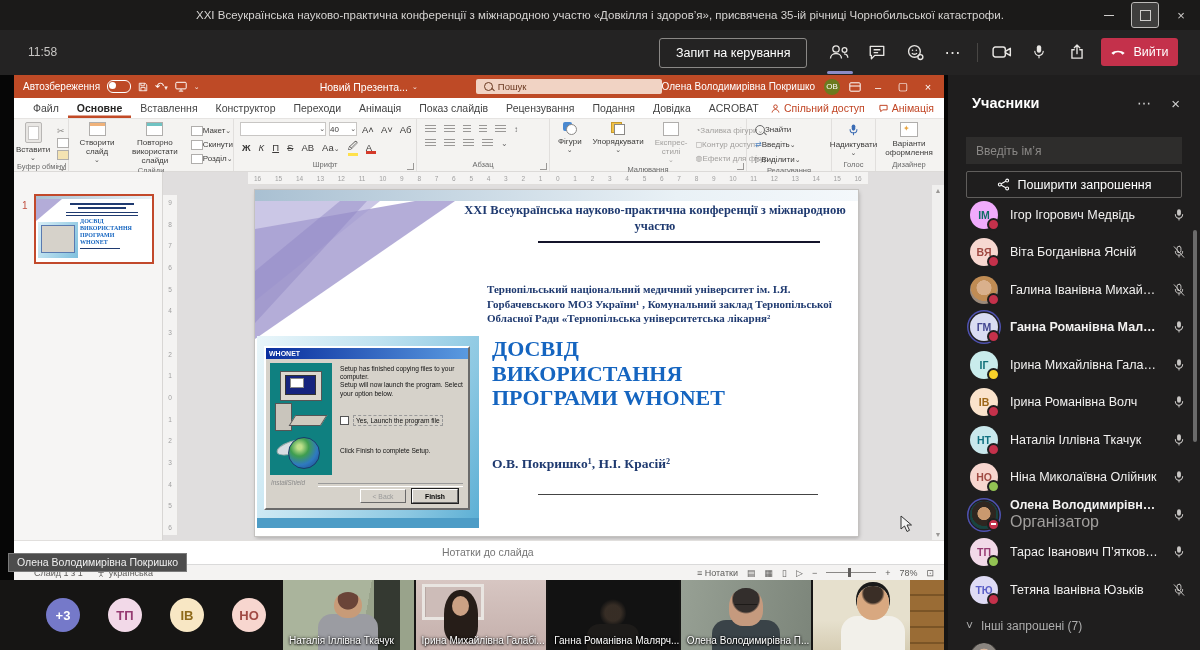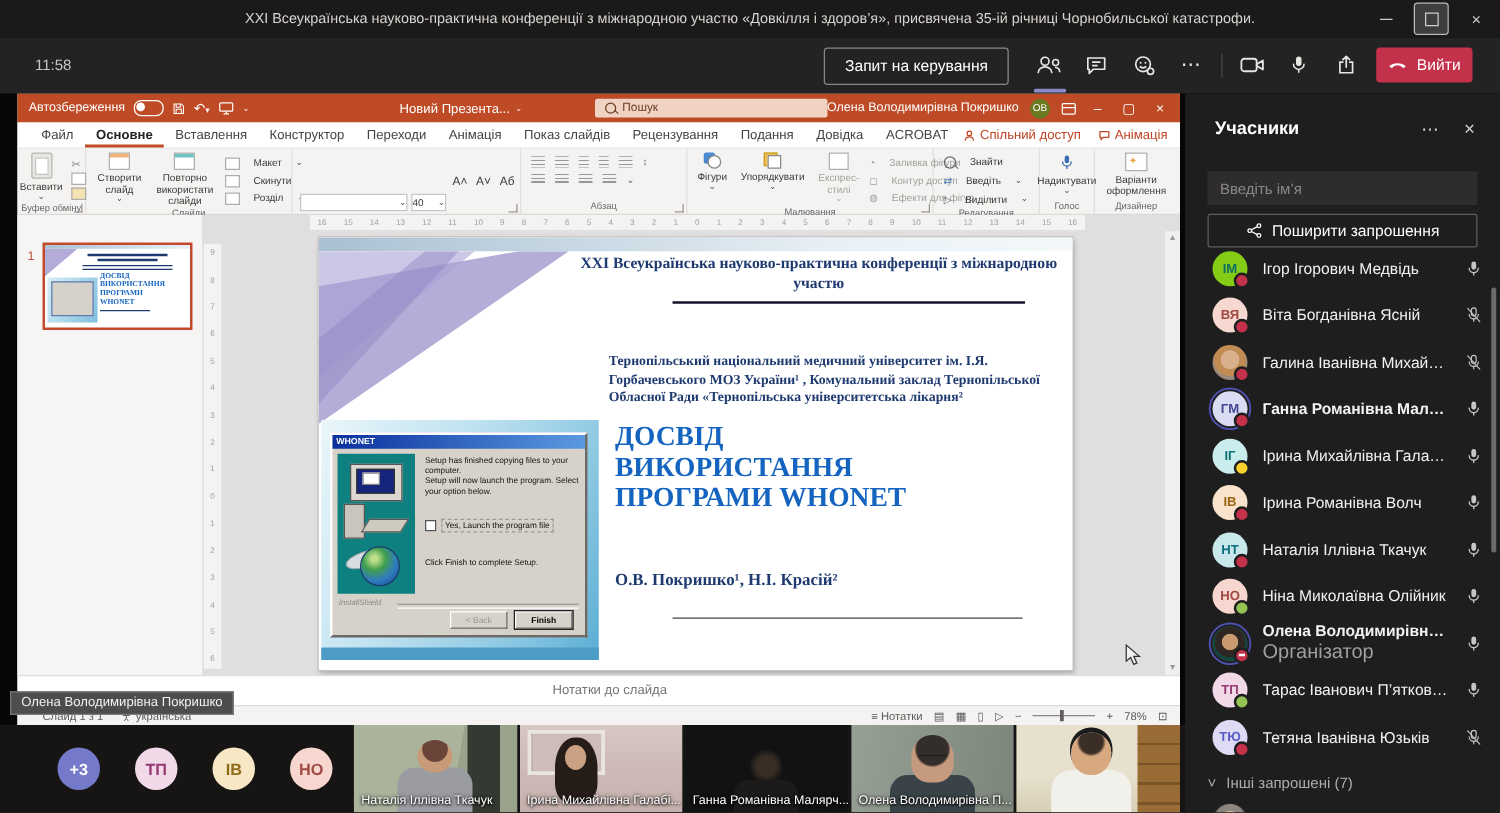--- a/index.html
+++ b/index.html
@@ -46,29 +46,29 @@
   .tab.active{font-weight:bold;color:#252423;box-shadow:inset 0 -2.5px 0 #c24a26;}
   .tabs-right{margin-left:auto;display:flex;align-items:center;gap:14px;padding-right:10px;}
   .tr-item{color:#c14524;font-size:10.5px;display:flex;align-items:center;gap:4px;white-space:nowrap;}
   
   .ppt-ribbon{position:absolute;left:0;top:44px;width:930px;height:53px;background:#f4f3f1;display:flex;border-bottom:1px solid #dcdad8;box-sizing:border-box;}
   .rgroup{display:flex;flex-direction:column;border-right:1px solid #e1dfdd;box-sizing:border-box;position:relative;}
   .rbody{flex:1;display:flex;align-items:flex-start;padding-top:3px;}
   .rlabel{height:11px;font-size:7.5px;color:#696969;text-align:center;line-height:10px;position:relative;}
   .bigbtn{display:flex;flex-direction:column;align-items:center;font-size:8px;color:#3b3a39;text-align:center;line-height:1.15;padding:0 3px;}
   .bigbtn .bicon{margin-bottom:2px;}
-  .smallrow{display:flex;align-items:center;gap:11px;font-size:8px;color:#3b3a39;line-height:13px;white-space:nowrap;}
+  .smallrow{display:flex;align-items:center;gap:0;font-size:8px;color:#3b3a39;line-height:13px;white-space:nowrap;}
   .gray{color:#a19f9d;}
   .icon-clipboard{width:15px;height:19px;background:#e8e6e3;border:1px solid #b8b6b4;border-radius:2px;position:relative;}
   .icon-clipboard::after{content:"";position:absolute;left:2px;top:3px;width:9px;height:12px;background:#fff;border:1px solid #c8c6c4;}
   .i-slide{width:15px;height:12px;background:#fff;border:1px solid #b0aeac;position:relative;}
   .i-slide::after{content:"";position:absolute;left:0;top:0;width:100%;height:3px;background:#f0b27a;}
   .i-slide.teal::after{background:#6fc3c3;}
   .mini-ic{display:inline-block;width:10px;height:8px;background:#fff;border:1px solid #b0aeac;}
-  .combo{height:12px;background:#fff;border:1px solid #c8c6c4;font-size:8px;color:#3b3a39;display:inline-flex;align-items:center;justify-content:space-between;padding:0 0;margin-top:33px;}
+  .combo{height:12px;background:#fff;border:1px solid #c8c6c4;font-size:8px;color:#3b3a39;display:inline-flex;align-items:center;justify-content:space-between;padding:0 0;}
   .fmt{font-size:9.5px;color:#3b3a39;padding:0 2px;}
   .li{display:inline-block;width:11px;height:9px;background:repeating-linear-gradient(#9a9896 0 1px,transparent 1px 3px);}
   .li.short{background:repeating-linear-gradient(#9a9896 0 1px,transparent 1px 3px);width:8px;}
   .i-shapes{width:14px;height:13px;position:relative;}
   .i-shapes::before{content:"";position:absolute;left:0;top:0;width:9px;height:9px;background:#4a89d0;border-radius:2px;}
   .i-shapes::after{content:"";position:absolute;right:0;bottom:0;width:9px;height:9px;background:#fff;border:1px solid #8a8886;border-radius:50%;}
   .i-arrange{width:14px;height:13px;position:relative;}
   .i-arrange::before{content:"";position:absolute;left:0;top:0;width:9px;height:9px;background:#f0c24a;border:1px solid #c89a2a;}
   .i-arrange::after{content:"";position:absolute;right:0;bottom:0;width:9px;height:9px;background:#fff;border:1px solid #8a8886;}
   .i-mag{width:8px;height:8px;border:1.2px solid #6a6a6a;border-radius:50%;position:relative;display:inline-block;}
@@ -733,21 +733,21 @@
         <svg width="13" height="13" viewBox="0 0 16 16" fill="none" stroke="#fff" stroke-width="1.3">
             <circle cx="12.5" cy="3.2" r="1.8"></circle>
             <circle cx="3.5" cy="8" r="1.8"></circle>
             <circle cx="12.5" cy="12.8" r="1.8"></circle>
             <path d="M5.2 7.1 L10.8 4 M5.2 8.9 L10.8 12"></path>
           </svg>
         <span>Поширити запрошення</span>
       </div>
       <div class="plist">
           <div class="prow">
-            <div class="avatar" style="background: #84cc16; color: rgb(14, 110, 100);">ІМ<span class="dot" style="background: rgb(196, 49, 75);"></span></div>
+            <div class="avatar" style="background: #f0abfc; color: rgb(14, 110, 100);">ІМ<span class="dot" style="background: rgb(196, 49, 75);"></span></div>
             <div class="pnames">
               <div class="pname">Ігор Ігорович Медвідь</div>
             </div>
             <span class="pmic">
               <svg viewBox="0 0 16 16" width="14" height="14" fill="none" stroke="#c8c6c4" stroke-width="1.2" stroke-linecap="round">
                 <rect x="5.8" y="1.4" width="4.4" height="7.4" rx="2.2" fill="#c8c6c4" stroke="none"></rect>
                 <path d="M3.8 7.4a4.2 4.2 0 0 0 8.4 0"></path>
                 <path d="M8 11.6v2.2"></path>
               </svg>
             </span>

